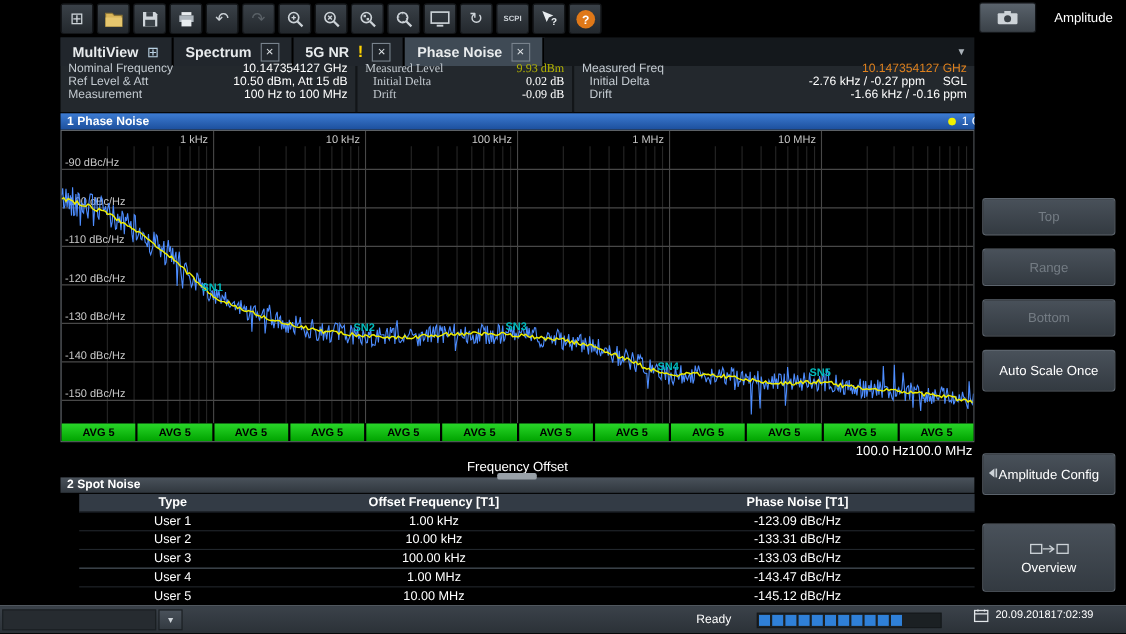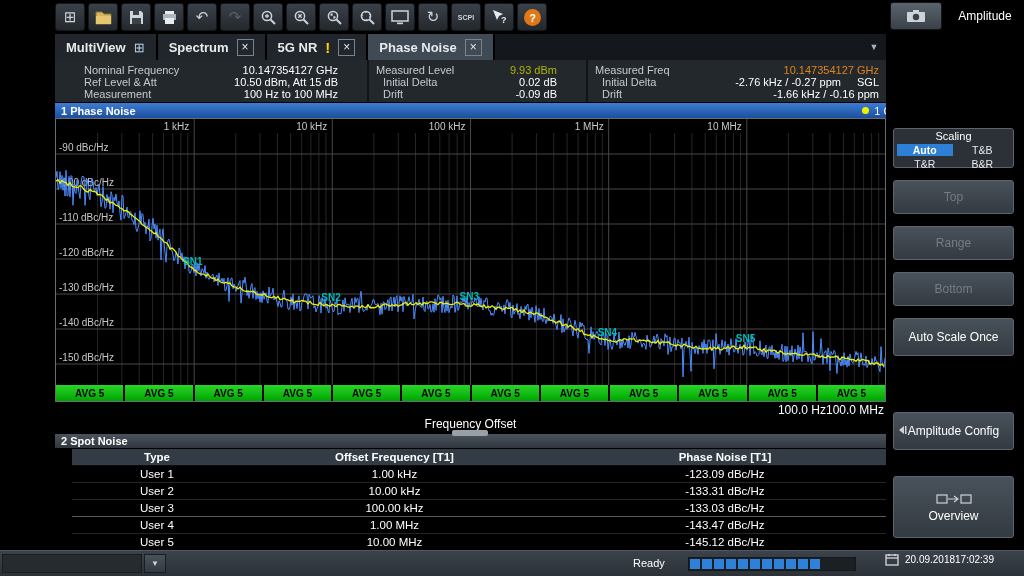--- a/index.html
+++ b/index.html
@@ -19,23 +19,23 @@
        font-size:13px;font-weight:bold;color:#e8ebed;cursor:default;}
   .tab.active{background:#3f4a55;}
   .tab-close{width:15px;height:15px;border:1px solid #79838d;display:flex;align-items:center;justify-content:center;
              font-size:12px;line-height:1;color:#e2e6e9;font-weight:normal;}
   .tab-grid{font-size:13px;color:#b9d0e2;font-weight:normal;}
   .warn{color:#ffd200;font-weight:bold;font-size:15px;}
   .tab-overflow{margin-left:auto;width:24px;display:flex;align-items:center;justify-content:center;color:#aab2b9;font-size:9px;}
 
   
   .infobar{position:absolute;left:55px;top:60px;width:831px;height:42px;background:#23282d;display:flex;font-size:11px;box-sizing:border-box;}
-  .info-col{padding:2px 7px 0 7px;display:flex;flex-direction:column;justify-content:center;box-sizing:border-box;margin-left:22px;}
+  .info-col{padding:2px 7px 10px 7px;display:flex;flex-direction:column;justify-content:flex-end;box-sizing:border-box;}
   .info-col.c1{width:268px;}
-  .info-col.c2{width:197px;border-left:2px solid #121518;}
+  .info-col.c2{width:197px;border-left:2px solid #121518;font-family:Liberation Serif, serif;}
   .info-col.c3{flex:1;border-left:2px solid #121518;}
   .info-row{display:flex;justify-content:space-between;gap:8px;line-height:12px;}
   .info-label{color:#c3cad0;white-space:nowrap;}
   .info-label.indent{padding-left:7px;}
   .info-vals{display:flex;gap:16px;}
   .info-value{color:#fff;white-space:nowrap;}
   .info-badge{color:#fff;}
 
   
   .panel-head{position:absolute;left:55px;top:103px;width:969px;height:15px;background:linear-gradient(#3d7cd3,#1c4f9c);
@@ -424,29 +424,20 @@
         <svg width="20" height="14" viewBox="0 0 20 14">
             <rect x="1" y="3" width="18" height="10" rx="1" fill="#cdd3d8"></rect>
             <rect x="7" y="1" width="6" height="3" fill="#cdd3d8"></rect>
             <circle cx="10" cy="8" r="3.2" fill="#3a4147"></circle>
           </svg>
       </div>
       <div class="menu-title">Amplitude</div>
     </div>
 
 
-    <div class="scaling">
-      <div class="scaling-label">Scaling</div>
-      <div class="scaling-grid">
-        <div class="sopt selected">Auto</div>
-        <div class="sopt">T&amp;B</div>
-        <div class="sopt">T&amp;R</div>
-        <div class="sopt">B&amp;R</div>
-      </div>
-    </div>
 
     <div class="softkey disabled" style="top:180px;height:34px;">
       <span>Top</span>
     </div>
     <div class="softkey disabled" style="top:226px;height:34px;">
       <span>Range</span>
     </div>
     <div class="softkey disabled" style="top:272px;height:34px;">
       <span>Bottom</span>
     </div>

